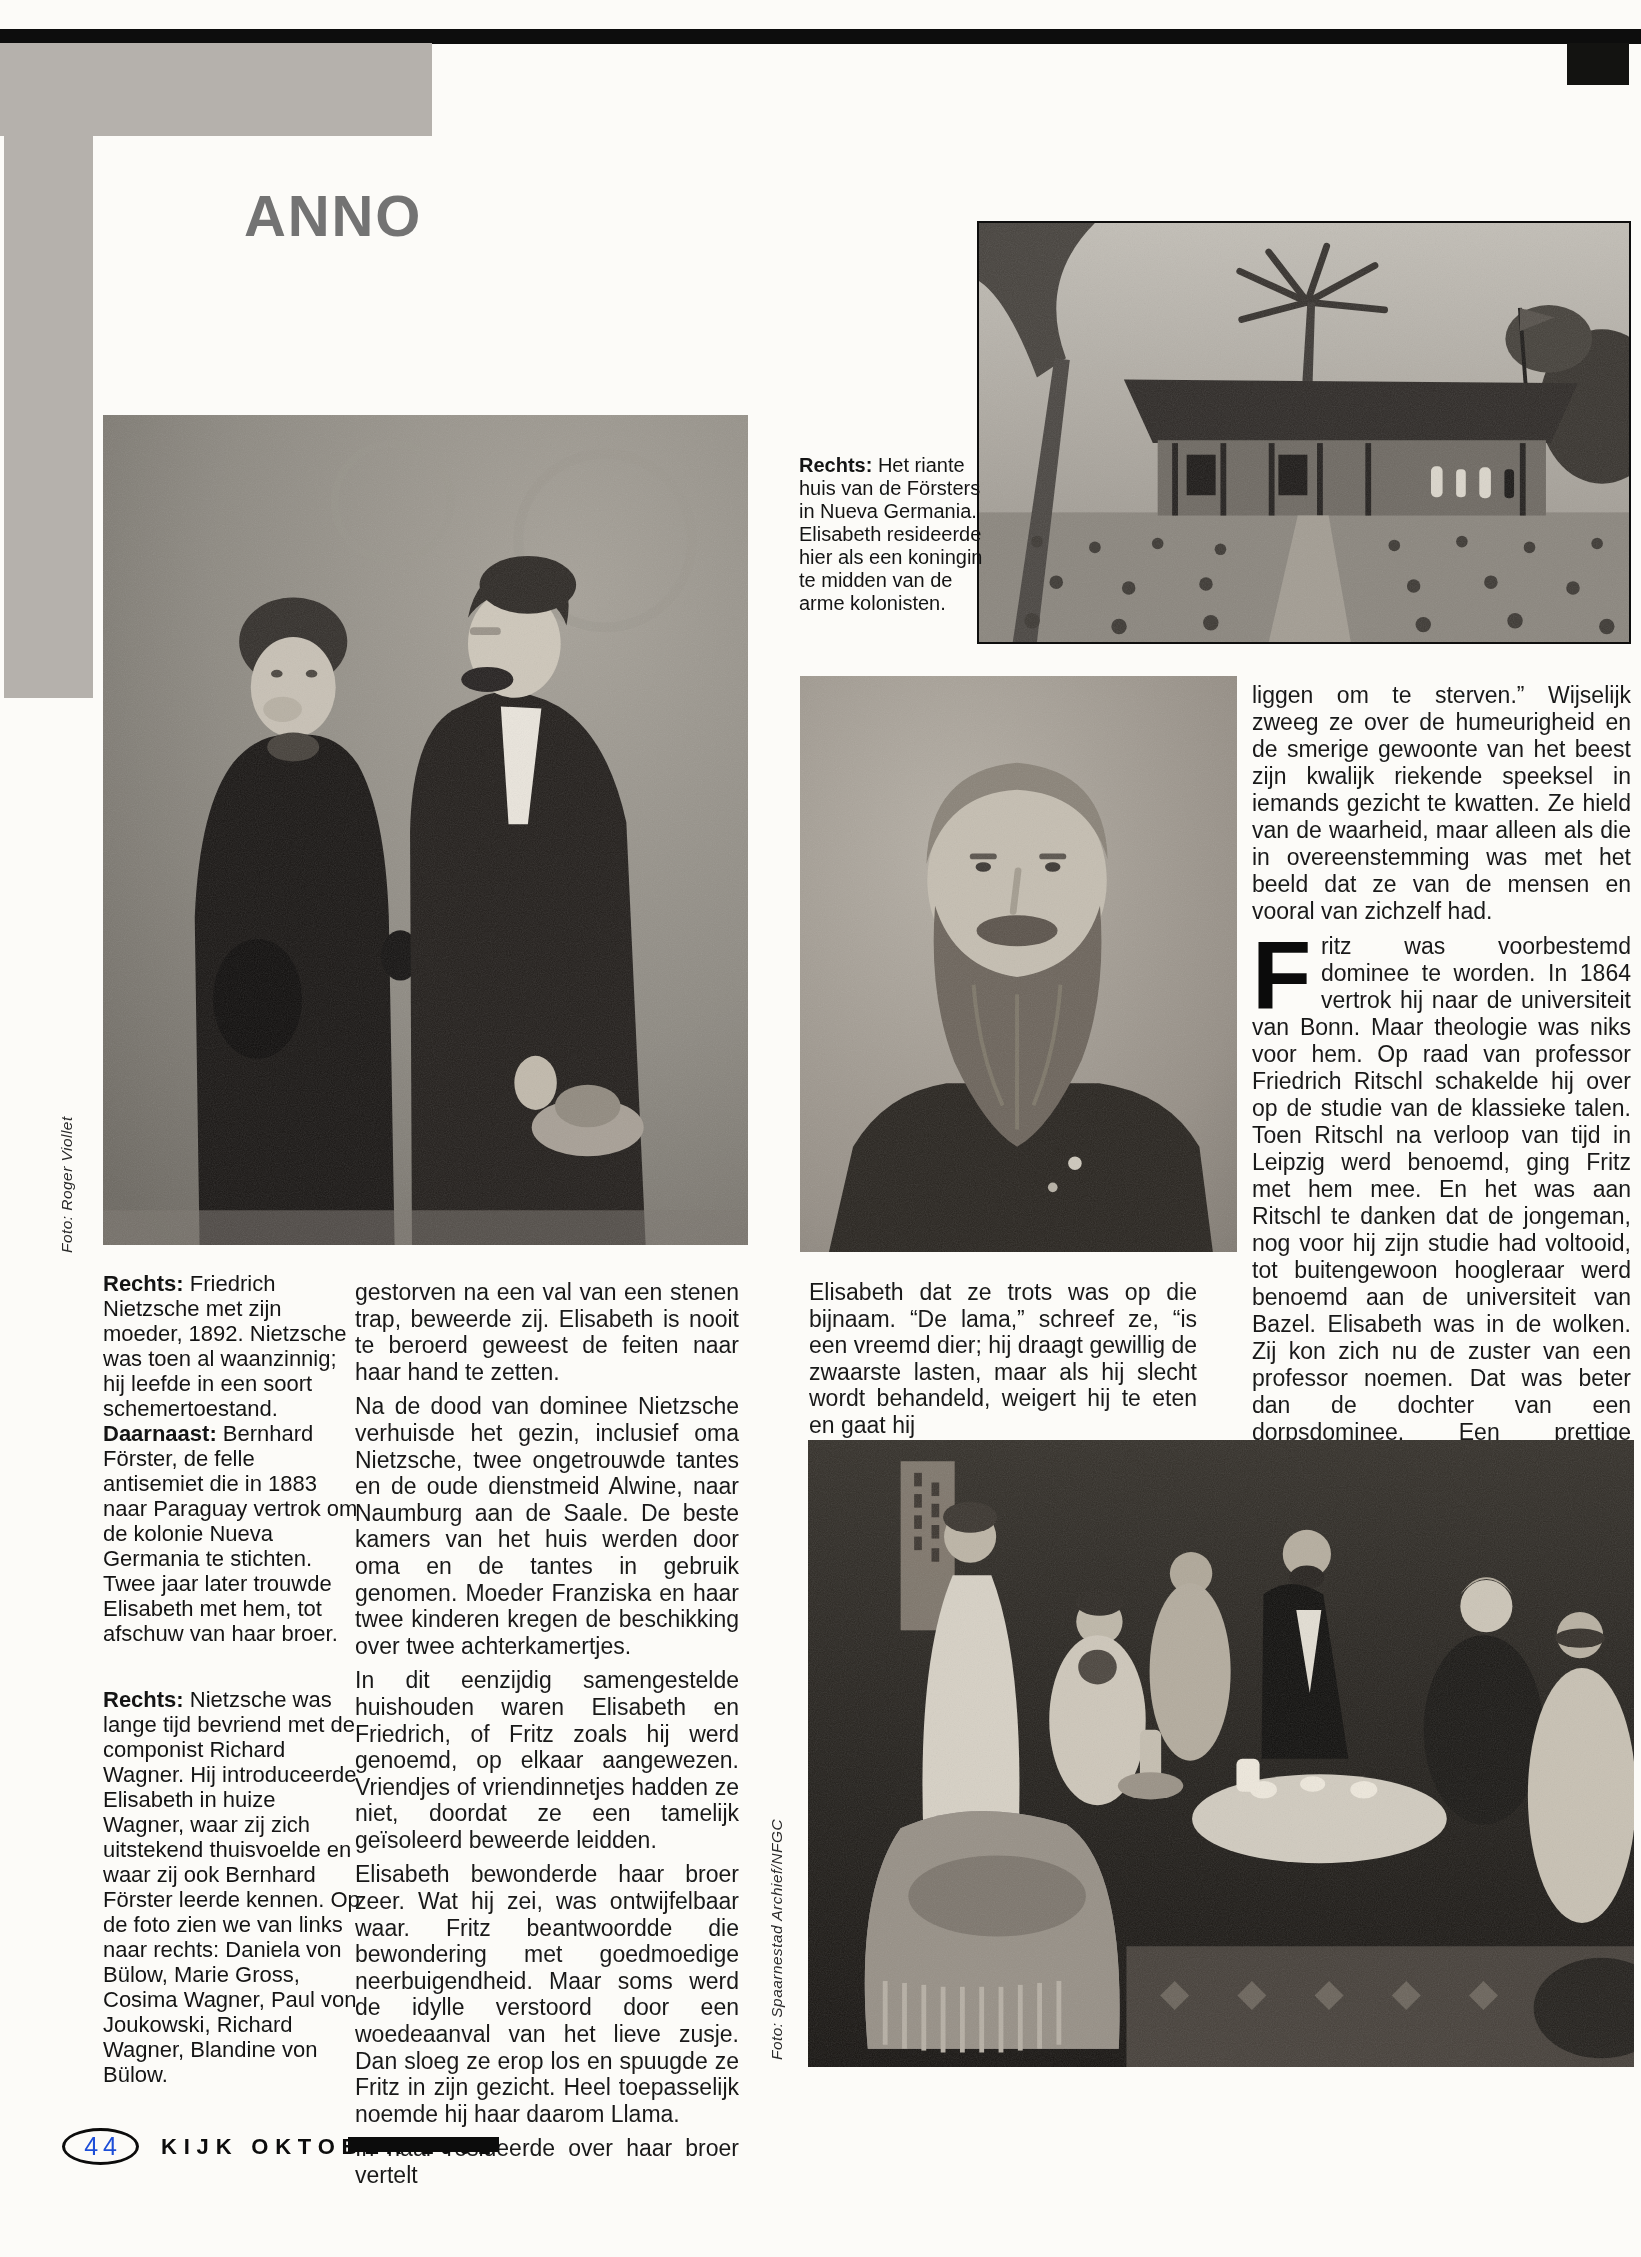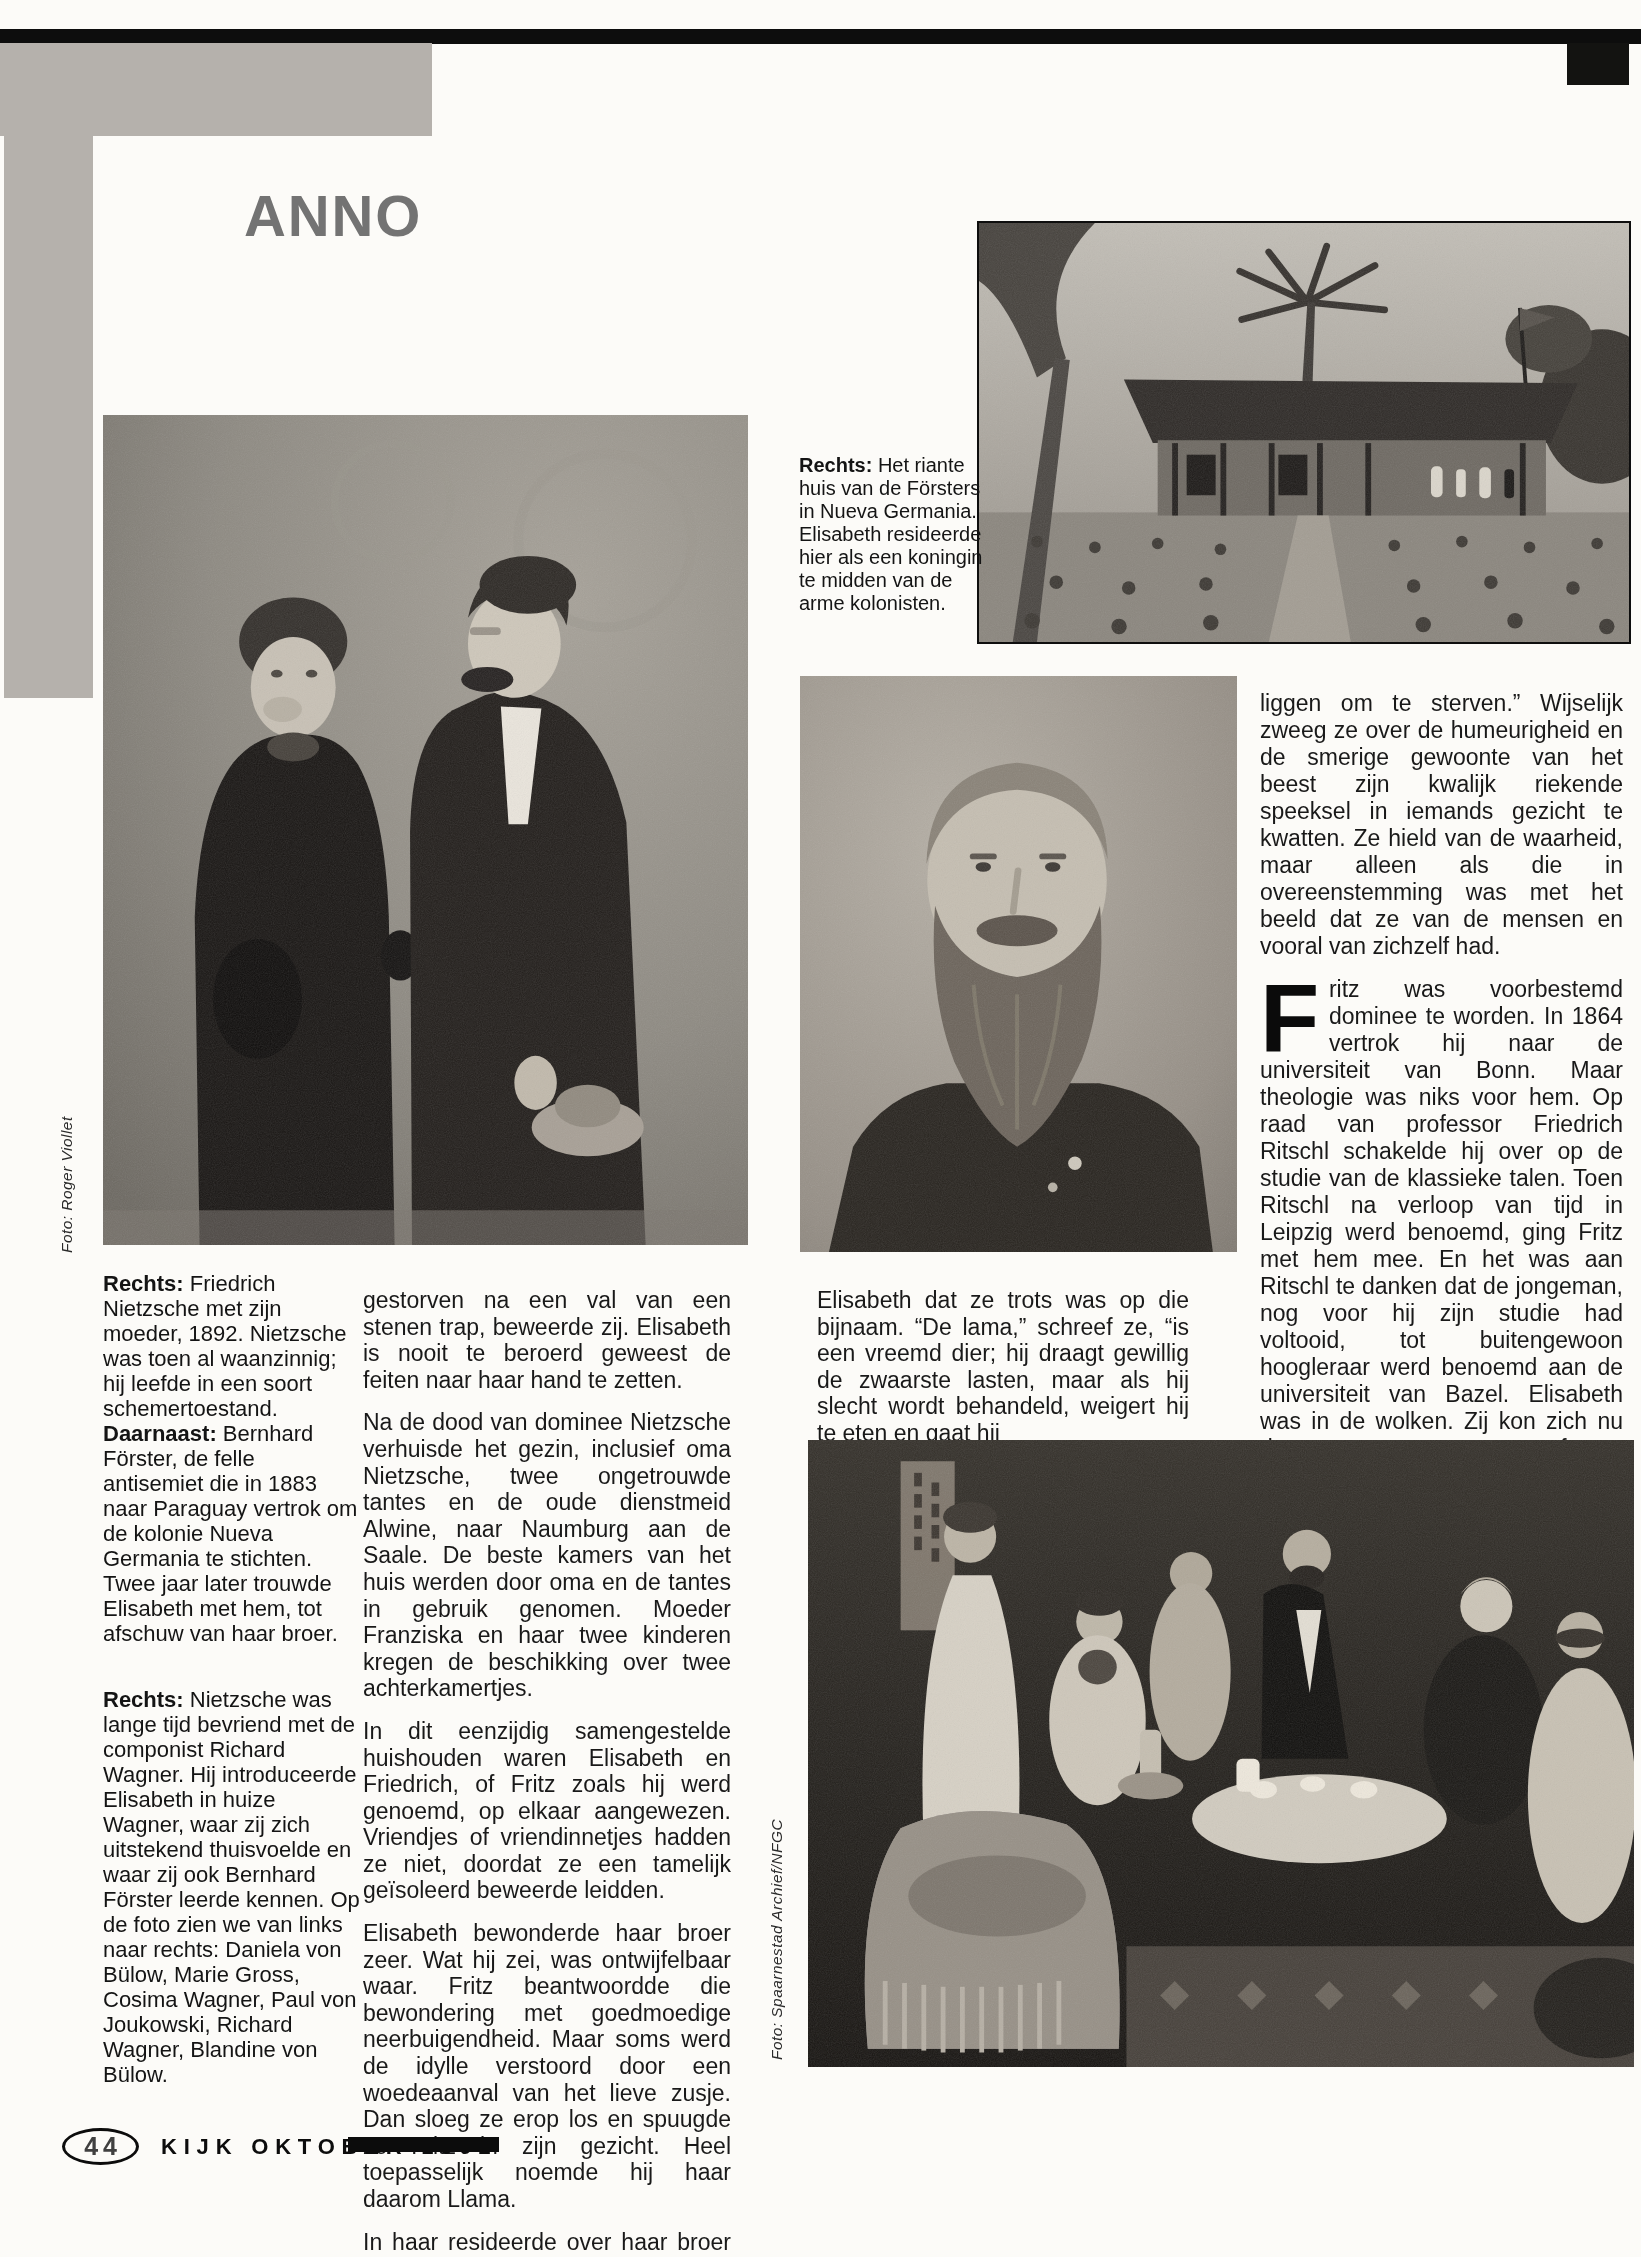--- a/index.html
+++ b/index.html
@@ -31,34 +31,34 @@
   .caption{line-height:25px;font-size:22px;color:#141414;}
   .caption .lead{font-weight:700;}
   .caption-house{
     position:absolute;left:799px;top:434px;width:189px;
     font-size:20px;line-height:23px;
   }
   .col-captions{position:absolute;left:103px;top:1271px;width:257px;}
   .col-captions .cap-block{margin:0 0 0 0;}
   .col-captions .cap-gap{margin-top:41px;}
   .bodycol{position:absolute;font-size:23px;line-height:26.6px;text-align:justify;}
-  .bodycol p{margin:16px;}
+  .bodycol p{margin:8px;}
   .col2{left:347px;top:1271px;width:400px;}
   .col3{left:801px;top:1271px;width:404px;}
   .col4{left:1244px;top:674px;width:395px;line-height:27px;}
   .dropcap{
     float:left;font-size:97px;line-height:79px;font-weight:900;
     padding:1.9px 9.7px 0 0;color:#0b0b0b;
   }
   .footer{position:absolute;left:0;top:2124px;width:1641px;height:48px;}
   .page-oval{
     position:absolute;left:62px;top:3.9px;width:77px;height:37px;
     border:3.9px solid #0c0c0c;border-radius:50%;
     display:flex;align-items:center;justify-content:center;
-    font-weight:700;font-size:25px;letter-spacing:4.8px;color:#404040;
+    font-weight:400;font-size:25px;letter-spacing:4.8px;color:#1d4ed8;
     padding-left:4.8px;box-sizing:border-box;
   }
   .footer-mag{
     position:absolute;left:161px;top:9.7px;
     font-weight:700;font-size:22px;letter-spacing:6.8px;color:#0c0c0c;white-space:nowrap;
   }
   .footer-bar{position:absolute;left:348px;top:12.6px;width:151px;height:15.4px;background:#0c0c0c;}
 </style>
 </head>
 <body>

